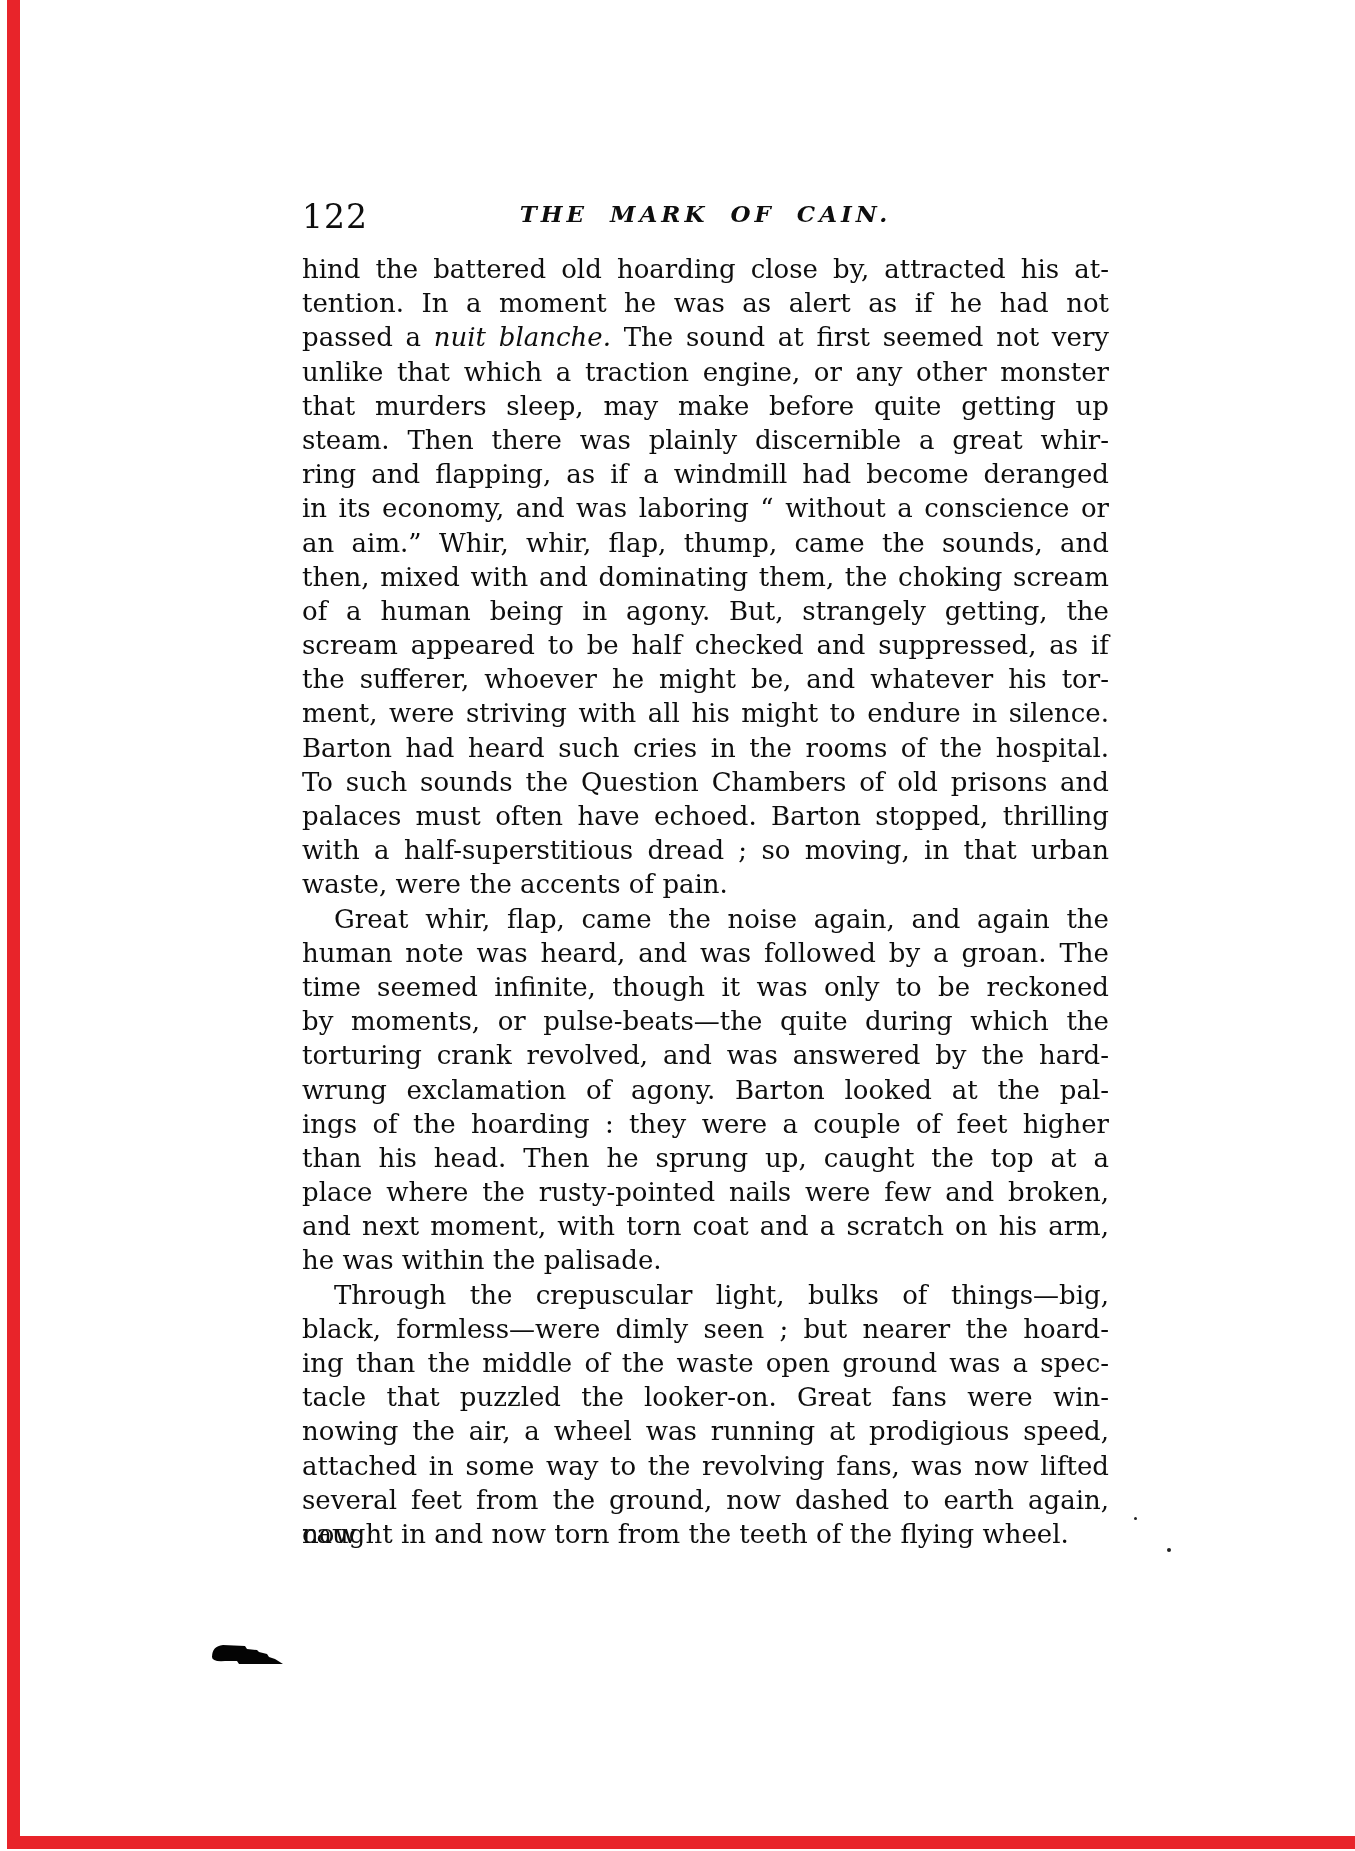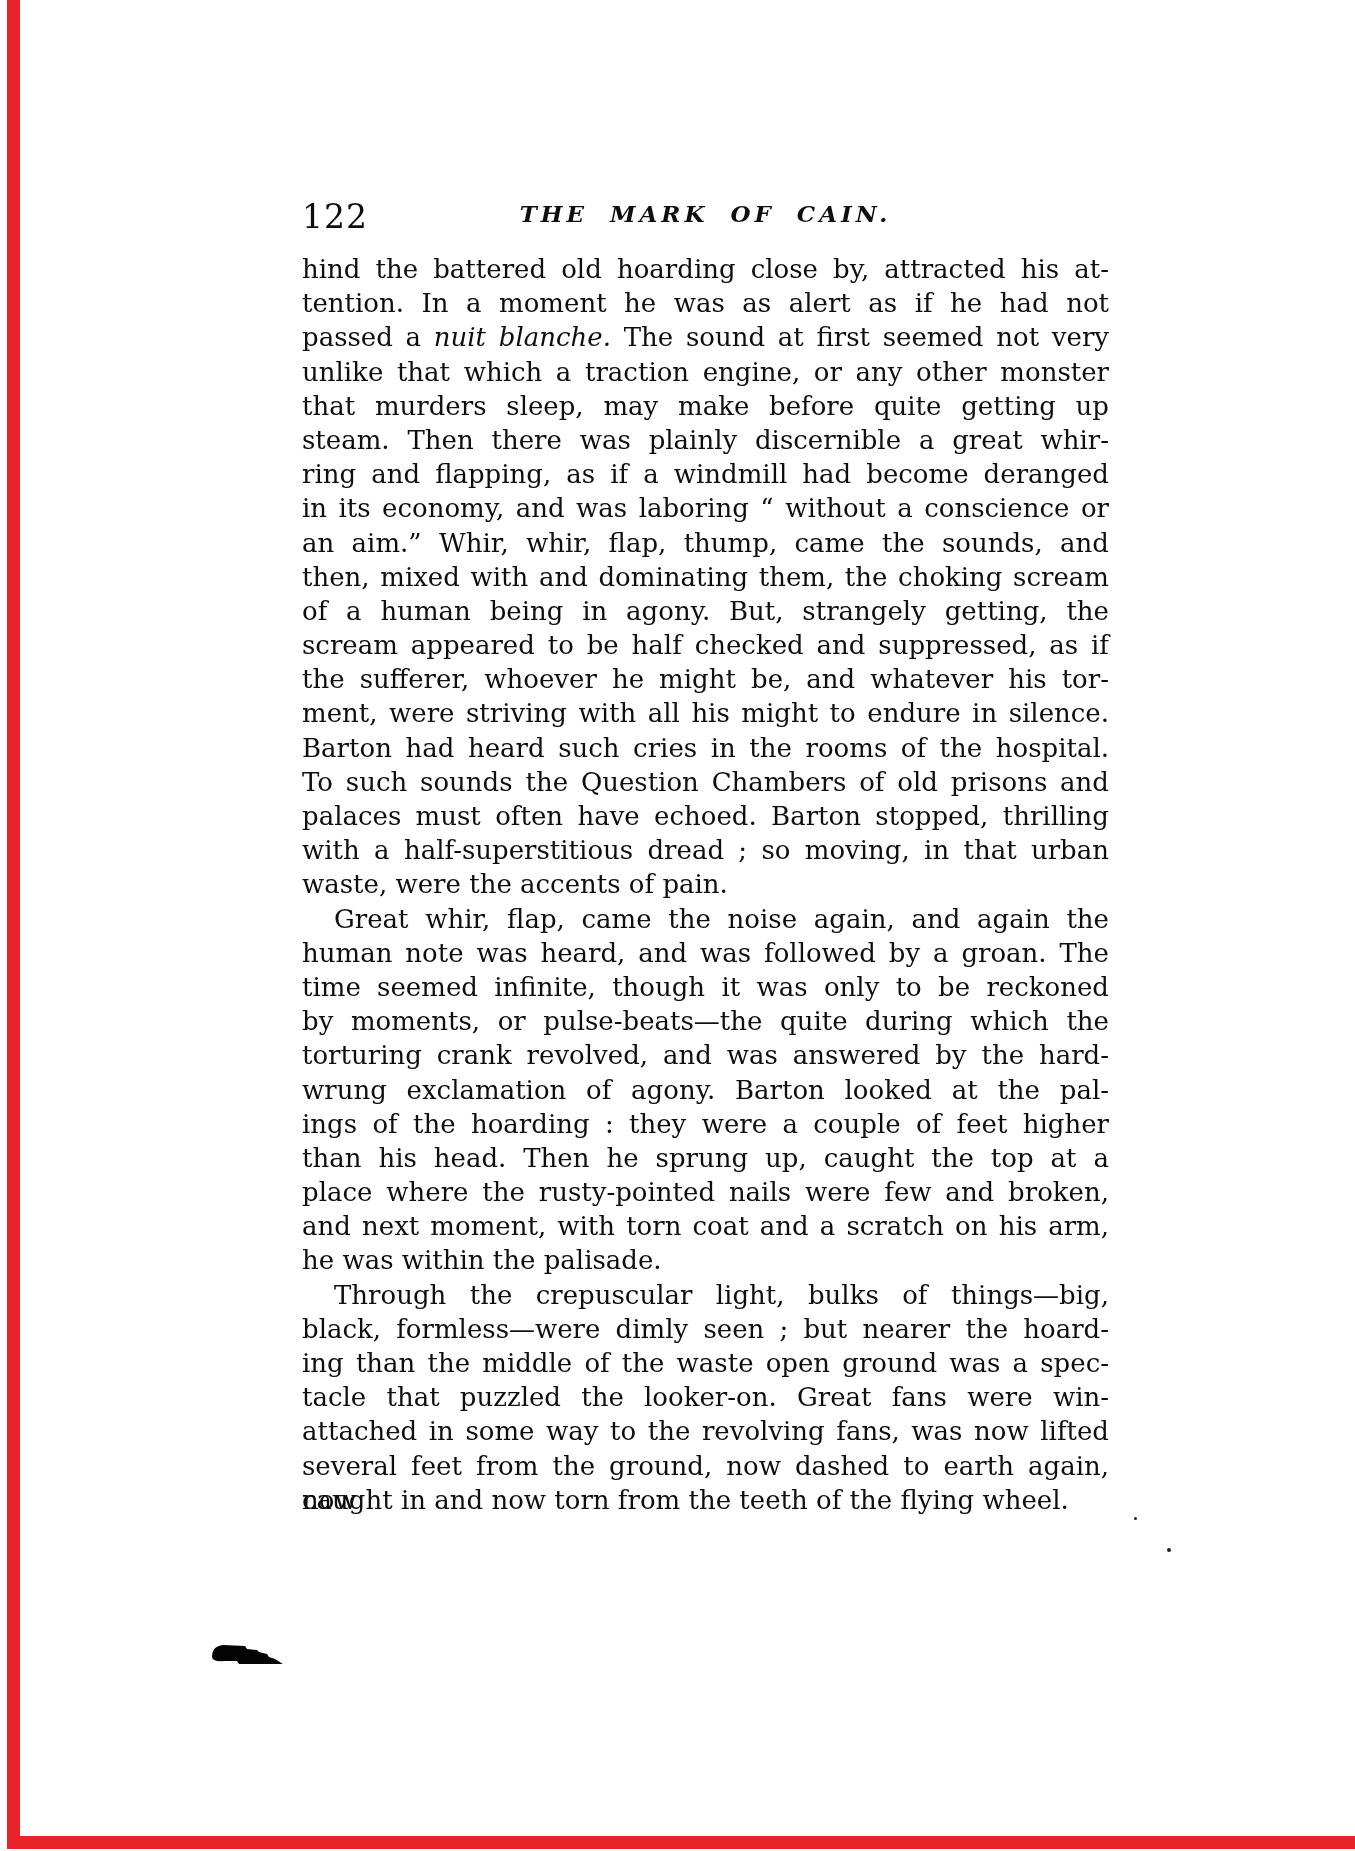--- a/index.html
+++ b/index.html
@@ -97,20 +97,21 @@
       <div class="line"><span>wrung exclamation of agony. Barton looked at the pal-</span></div>
       <div class="line"><span>ings of the hoarding : they were a couple of feet higher</span></div>
       <div class="line"><span>than his head. Then he sprung up, caught the top at a</span></div>
       <div class="line"><span>place where the rusty-pointed nails were few and broken,</span></div>
       <div class="line"><span>and next moment, with torn coat and a scratch on his arm,</span></div>
       <div class="line par-end"><span>he was within the palisade.</span></div>
       <div class="line indent"><span>Through the crepuscular light, bulks of things—big,</span></div>
       <div class="line"><span>black, formless—were dimly seen ; but nearer the hoard-</span></div>
       <div class="line"><span>ing than the middle of the waste open ground was a spec-</span></div>
       <div class="line"><span>tacle that puzzled the looker-on. Great fans were win-</span></div>
+      <div class="line"><span>nowing the air, a wheel was running at prodigious speed,</span></div>
       <div class="line"><span>attached in some way to the revolving fans, was now lifted</span></div>
       <div class="line"><span>several feet from the ground, now dashed to earth again, now</span></div>
       <div class="line par-end"><span>caught in and now torn from the teeth of the flying wheel.</span></div>
     </div>
 </div>
 
 <svg class="ink-smudge" viewBox="0 0 74 24" xmlns="http://www.w3.org/2000/svg">
   <path d="M 1 15 Q 1 4 12 3 L 34 4 L 36 7 L 46 8 L 48 10 L 56 12 L 58 15 L 64 17 L 72 22 L 28 22 L 26 19 L 14 19 Q 1 20 1 15 Z" fill="#040404"></path>
 </svg>
 

